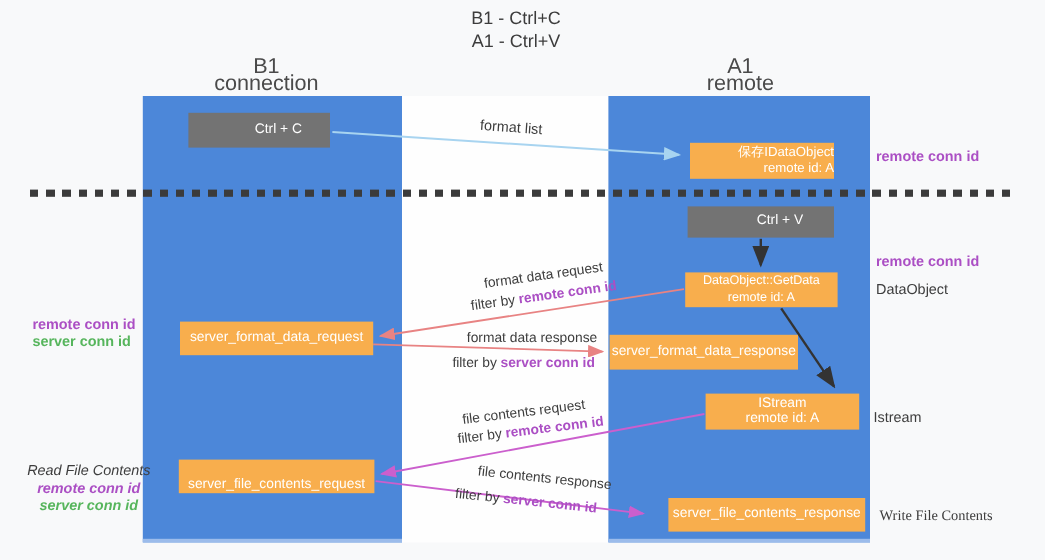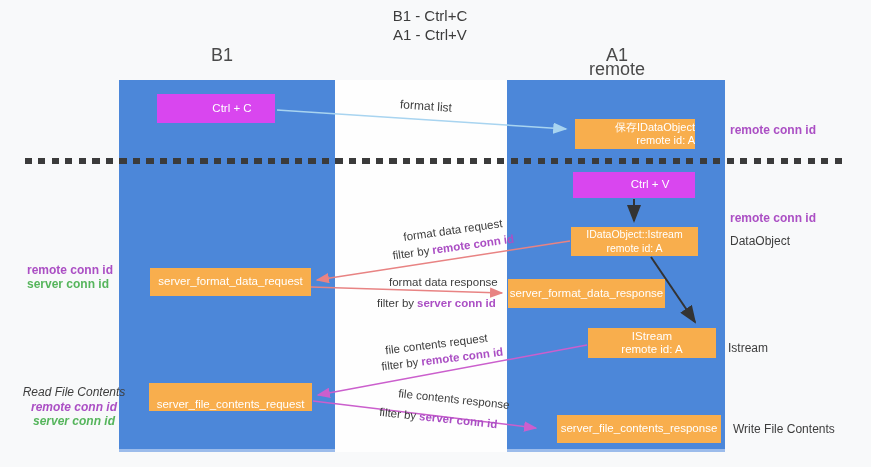--- a/index.html
+++ b/index.html
@@ -20,21 +20,21 @@
   }
   .lane-header{
     position:absolute;top:49px;width:150px;text-align:center;
     font-size:18px;line-height:13.5px;color:#4a4a4a;
   }
   .box{
     position:absolute;display:flex;flex-direction:column;align-items:center;justify-content:center;
     color:#ffffff;font-size:11.5px;line-height:13.5px;text-align:center;
     box-sizing:border-box;
   }
-  .box.green{background:#d946ef;padding-left:32px;}
+  .box.green{background:#737373;padding-left:32px;}
   .box.orange{background:#f8ae4d;}
   .dashed-divider{
     position:absolute;left:25px;top:158px;width:818px;height:6px;
     background:repeating-linear-gradient(90deg,#3b3b3b 0 7px,transparent 7px 13.5px);
   }
   .flow-label{position:absolute;font-size:11.5px;color:#3d3d3d;white-space:nowrap;}
   .tilt-up{transform:rotate(-8deg);}
   .tilt-up2{transform:rotate(-7deg);}
   .tilt-down{transform:rotate(6deg);}
   .tilt-down2{transform:rotate(4deg);}
@@ -53,20 +53,21 @@
 
 <div id="canvas">
 
   <div class="title">
     <div>B1 - Ctrl+C</div>
     <div>A1 - Ctrl+V</div>
   </div>
 
   <div class="lane-header" style="left:147px;">
     <div>B1</div>
+    <div>connection</div>
   </div>
   <div class="lane-header" style="left:542px;">
     <div>A1</div>
     <div>remote</div>
   </div>
 
   <div class="mid-band"></div>
 
   <div class="lane" style="left:119px;width:216px;"></div>
   <div class="lane" style="left:507px;width:218px;"></div>
@@ -104,21 +105,21 @@
   <div class="box orange" style="left:575px;top:119px;width:120px;height:30px;font-size:11px;align-items:flex-end;">
     <span>保存IDataObject</span>
     <span>remote id: A</span>
   </div>
 
   <div class="box green" style="left:573px;top:172px;width:122px;height:26px;">
     <span>Ctrl + V</span>
   </div>
 
   <div class="box orange" style="left:571px;top:227px;width:127px;height:29px;font-size:10.5px;">
-    <span>IDataObject::Istream</span>
+    <span>DataObject::GetData</span>
     <span>remote id: A</span>
   </div>
 
   <div class="box orange" style="left:150px;top:268px;width:161px;height:28px;">
     <span>server_format_data_request</span>
   </div>
 
   <div class="box orange" style="left:508px;top:279px;width:157px;height:29px;">
     <span>server_format_data_response</span>
   </div>
@@ -155,21 +156,21 @@
 
   <span class="flow-label tilt-down" style="left:398px;top:393px;">file contents response</span>
   <span class="flow-label tilt-down" style="left:379px;top:412px;">
     <span class="lbl-prefix">filter by</span><span class="purple">server conn id</span>
   </span>
 
   <span class="side-label purple" style="left:730px;top:123px;font-weight:bold;color:#ab4fc4;">remote conn id</span>
   <span class="side-label purple" style="left:730px;top:211px;font-weight:bold;color:#ab4fc4;">remote conn id</span>
   <span class="side-label" style="left:730px;top:234px;">DataObject</span>
   <span class="side-label" style="left:728px;top:341px;">Istream</span>
-  <span class="side-label" style="left:733px;top:422px;">Write File Contents</span>
+  <span class="side-label" style="left:733px;top:422px;font-family:Liberation Serif, serif;">Write File Contents</span>
 
   <div class="left-legend" style="left:27px;top:263px;">
     <div class="purple">remote conn id</div>
     <div class="greentxt">server conn id</div>
   </div>
 
   <div class="left-legend-bottom">
     <div style="color:#3d3d3d;">Read File Contents</div>
     <div class="purple">remote conn id</div>
     <div class="greentxt">server conn id</div>

